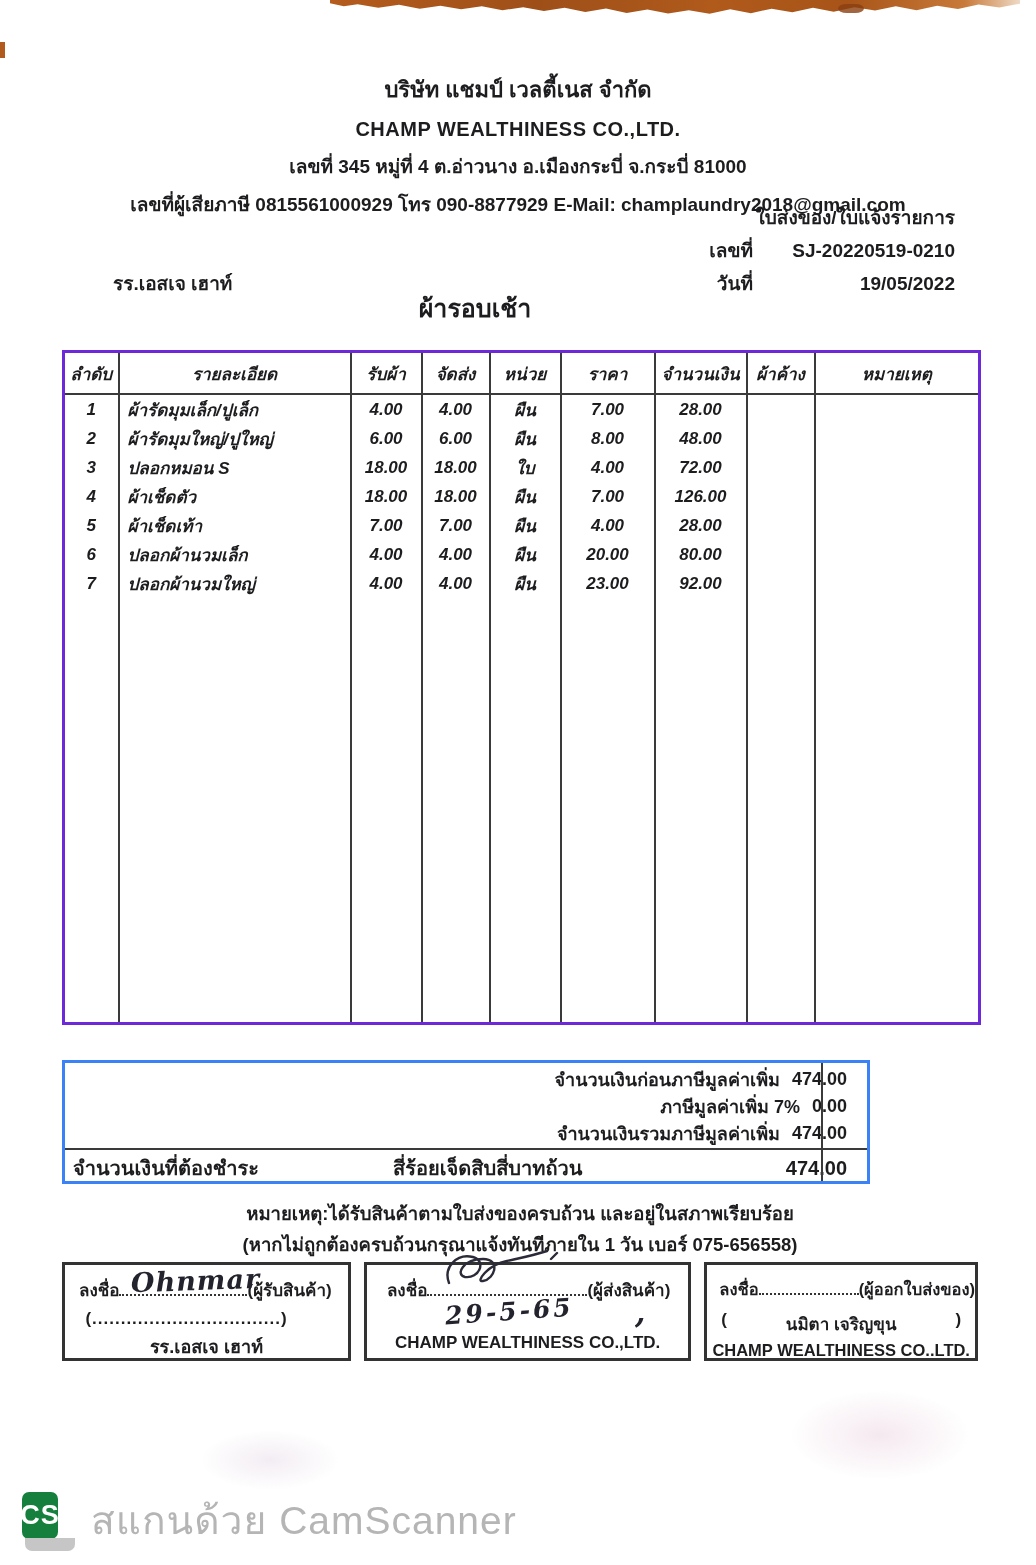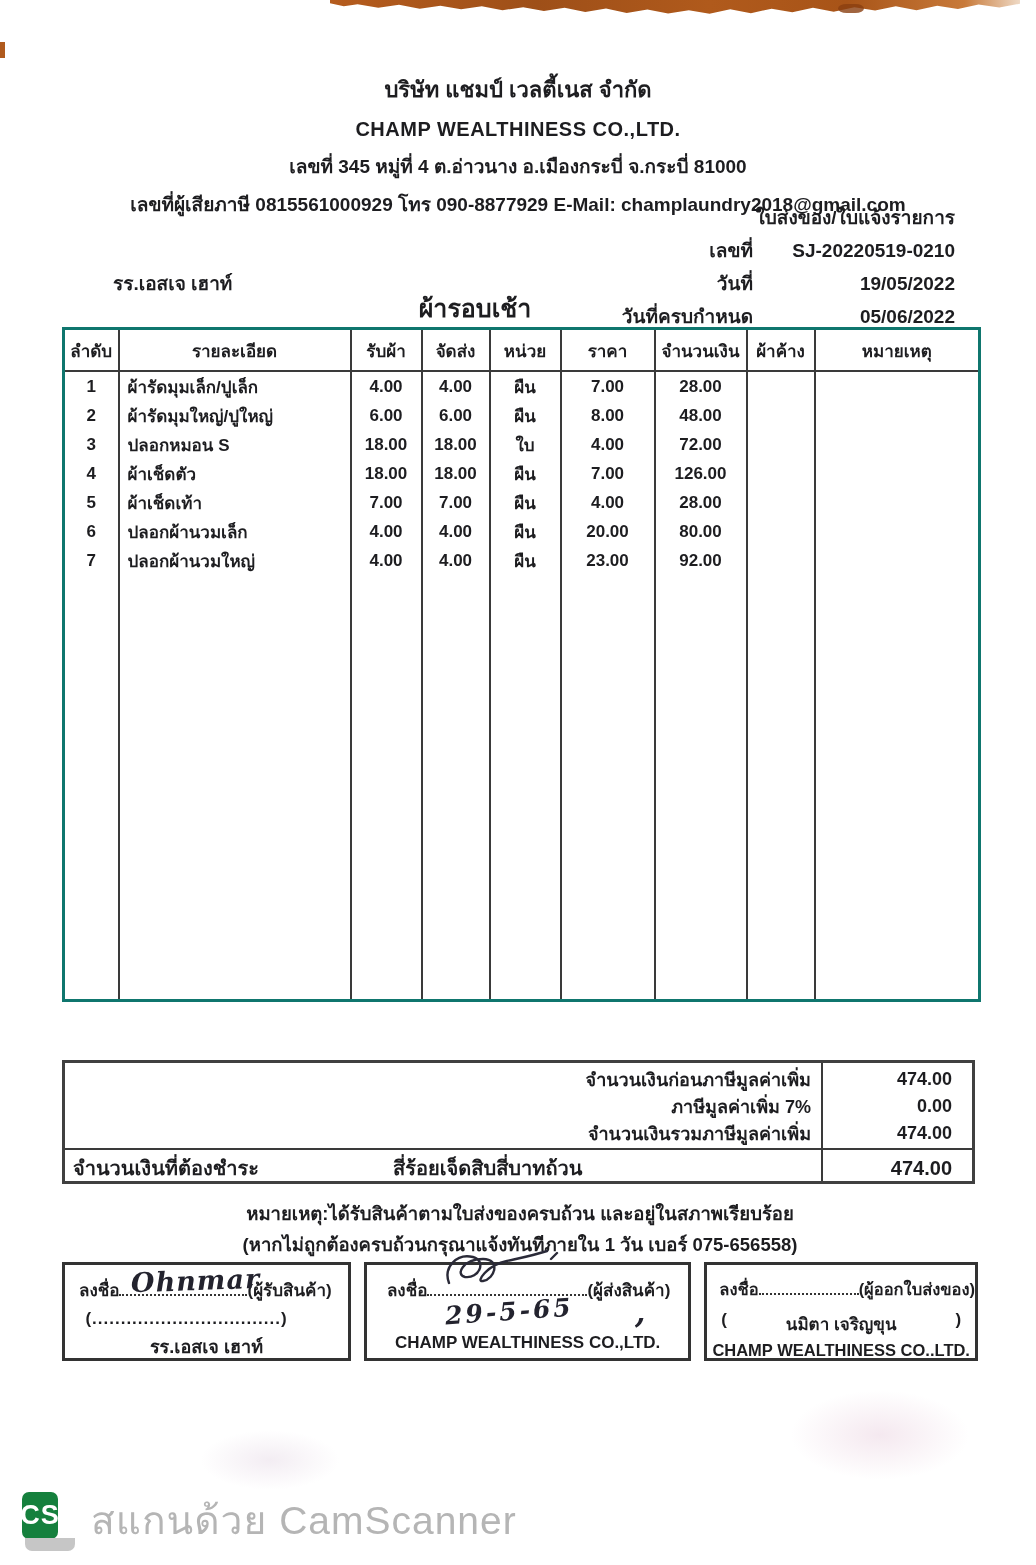--- a/index.html
+++ b/index.html
@@ -31,32 +31,32 @@
   .doc-info .row{display:flex; line-height:33px;align-items:flex-end;}
   .doc-info .lbl{flex:1; text-align:right; padding-right:30px;}
   .doc-info .val{width:172px; text-align:right;}
   .doc-type{text-align:right; line-height:33px;}
 
   .customer{position:absolute; left:113px; top:268px; font-size:19px; font-weight:700;}
   .doc-title{position:absolute; left:395px; top:288px; width:160px; text-align:center; font-size:25px; font-weight:700;}
 
   
   table{border-collapse:collapse; table-layout:fixed;}
-  .main-table{position:absolute; left:62px; top:327px; width:916px; border:3px solid #0f766e;}
+  .main-table{position:absolute; left:62px; top:350px; width:916px; border:3px solid #6d28d9;font-style:italic;}
   .main-table th{border:2px solid #3a3a3a; height:40px; font-size:17px; font-weight:700; padding:0;}
   .main-table td{border-left:2px solid #3a3a3a; border-right:2px solid #3a3a3a; height:29px; font-size:17px; font-weight:600; padding:0; text-align:center; vertical-align:middle;}
   .main-table td.desc{text-align:left; padding-left:8px;}
   .main-table tr.filler td{height:424px;}
 
   
   .total-table{position:absolute; left:62px; top:1015px; width:916px; border:3px solid #3a3a3a;}
   .total-table td{border:2px solid #3a3a3a; height:38px; font-size:17.5px; font-weight:700; text-align:center; padding:0;}
 
   
-  .summary{position:absolute; left:62px; top:1060px; width:913px; height:124px; border:3px solid #404040; box-sizing:border-box;}
+  .summary{position:absolute; left:62px; top:1060px; width:808px; height:124px; border:3px solid #3b82f6; box-sizing:border-box;}
   .summary .vline{position:absolute; left:756px; top:0; bottom:0; width:0; border-left:2px solid #3a3a3a;}
   .s-row{display:flex; height:27px; align-items:center; font-size:18px;}
   .s-row .s-lbl{width:746px; text-align:right; padding-right:12px; font-weight:700;}
   .s-row .s-val{flex:1; text-align:right; padding-right:20px; font-weight:600;}
   .s-due{display:flex; height:36px; align-items:center; border-top:2px solid #3a3a3a; margin-top:1px; font-size:20px;}
   .s-due .due-lbl{width:240px; padding-left:8px; font-weight:700;}
   .s-due .amt-text{margin-left:80px; font-weight:700;}
   .s-due .s-val{flex:1; text-align:right; padding-right:20px; font-weight:600;}
 
   
@@ -108,24 +108,20 @@
   <div class="doc-info">
     <div class="doc-type">ใบส่งของ/ใบแจ้งรายการ</div>
     <div class="row">
       <span class="lbl">เลขที่</span>
       <span class="val">SJ-20220519-0210</span>
     </div>
     <div class="row">
       <span class="lbl">วันที่</span>
       <span class="val">19/05/2022</span>
     </div>
-    <div class="row">
-      <span class="lbl">วันที่ครบกำหนด</span>
-      <span class="val">05/06/2022</span>
-    </div>
   </div>
 
   <div class="customer">รร.เอสเจ เฮาท์</div>
   <div class="doc-title">ผ้ารอบเช้า</div>
 
   <table class="main-table">
     <colgroup>
       <col style="width:55px">
         <col style="width:232px">
         <col style="width:71px">

